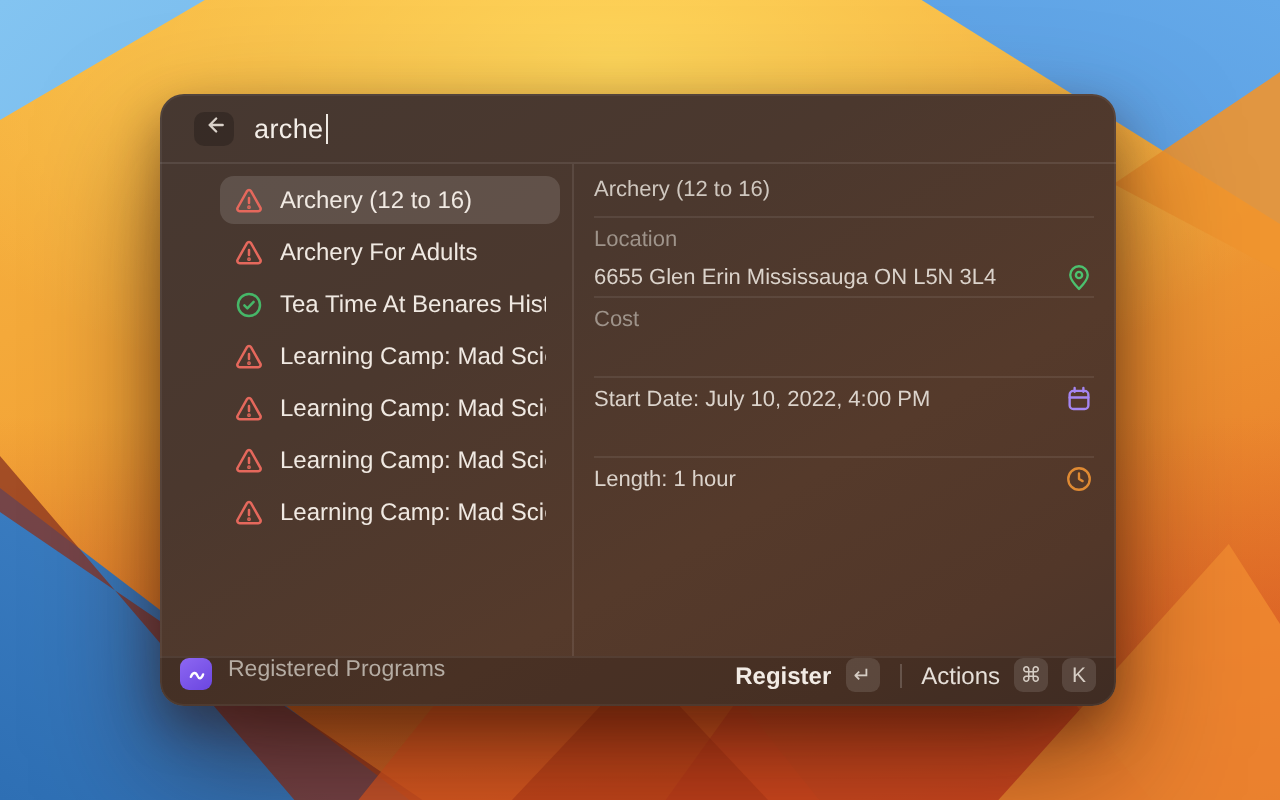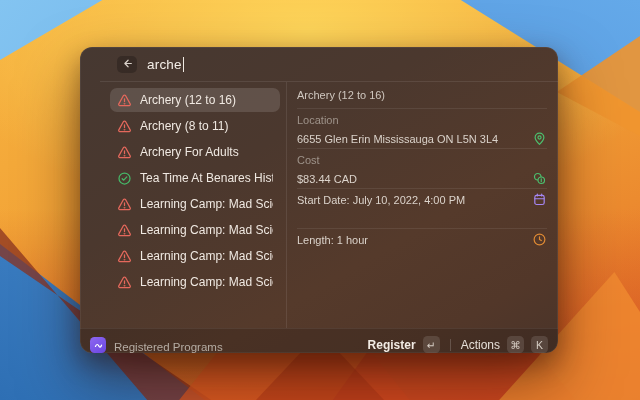--- a/index.html
+++ b/index.html
@@ -24,21 +24,21 @@
 
   
   .window { position:absolute; left:80px; top:47px; width:478px; height:306px;
     border-radius:12px; overflow:hidden;
     background: linear-gradient(150deg, #463831 0%, #4b382e 35%, #553a2b 65%, #523729 85%, #4a3429 100%);
     box-shadow: 0 28px 60px rgba(40,10,0,.5), 0 10px 24px rgba(40,10,0,.35), inset 0 0 0 1px rgba(255,255,255,.06);
     color:#efe8e1; }
 
   
   .searchbar { height:35px; display:flex; align-items:center; padding:0 14px 0 17px; gap:10px;
-    border-bottom:1px solid rgba(255,255,255,.09);margin-left:20px; }
+    border-bottom:1px solid rgba(255,255,255,.09); }
   .back-btn { width:20px; height:17px; border-radius:5px; background:rgba(0,0,0,.22);
     display:grid; place-items:center; color:#d9d1c9; flex:0 0 auto; cursor:pointer; }
   .search-text { font-size:13.5px; letter-spacing:.2px; color:#f4eee8; display:flex; align-items:center; }
   .caret { display:inline-block; width:1.5px; height:15px; background:#efe9e2; margin-left:1px;
     animation: blink 1.1s steps(1) infinite; }
   @keyframes blink { 50% { opacity:0; } }
 
   
   .content { display:flex; height:246px;padding-left:24px; }
   .list { width:183px; flex:0 0 183px; padding:6px; border-right:1px solid rgba(255,255,255,.09); }
@@ -56,21 +56,21 @@
   .d-section { border-top:1px solid rgba(255,255,255,.08); padding-top:1px; height:40px; }
   .d-section.single { height:25px; }
   .d-row { height:19px; display:flex; align-items:center; }
   .d-label { color:#9e938a; }
   .d-value { color:#dbd3cb; }
   .d-spacer { flex:1; }
   .dicon { width:15px; height:15px; display:grid; place-items:center; }
   .ic-gray { color:#c6bdb4; } .ic-green { color:#4cc06e; } .ic-purple { color:#a586f2; } .ic-orange { color:#df8a33; }
 
   
-  .footer { height:25px; display:flex; align-items:flex-end; padding:0 10px 0 10px; gap:8px;
+  .footer { height:25px; display:flex; align-items:flex-start; padding:0 10px 0 10px; gap:8px;
     background:rgba(0,0,0,.14); border-top:1px solid rgba(255,255,255,.07); }
   .app-ic { width:16px; height:16px; border-radius:4.5px; flex:0 0 auto;
     background:linear-gradient(145deg,#8d67f2,#6b46e0); display:grid; place-items:center; }
   .src-label { font-size:11.5px; color:#b5aca3; flex:1; white-space:nowrap; overflow:hidden; }
   .f-right { display:flex; align-items:center; gap:7px; }
   .f-action { font-size:12px; color:#f2ebe4; font-weight:bold; cursor:pointer; }
   .f-action.secondary { font-weight:normal; color:#e6dfd8; }
   .kcap { min-width:17px; height:17px; padding:0 3px; border-radius:4.5px; background:rgba(255,255,255,.12);
     color:#d6cdc4; font-size:10.5px; display:grid; place-items:center; }
   .f-sep { width:1px; height:12px; background:rgba(255,255,255,.18); margin:0 3px; }
@@ -115,30 +115,20 @@
           <span class="licon warn">
               <svg width="15" height="15" viewBox="0 0 24 24" fill="none" stroke="currentColor" stroke-width="2" stroke-linecap="round" stroke-linejoin="round">
                 <path d="M10.4 4.1 2.9 17.4c-.7 1.2.2 2.7 1.6 2.7h15c1.4 0 2.3-1.5 1.6-2.7L13.6 4.1c-.7-1.2-2.5-1.2-3.2 0Z"></path>
                 <path d="M12 9.5v4"></path>
                 <circle cx="12" cy="16.9" r=".5" fill="currentColor"></circle>
               </svg>
             </span>
           <span class="llabel">Archery (12 to 16)</span>
         </div>
 
-        <div class="row">
-          <span class="licon warn">
-              <svg width="15" height="15" viewBox="0 0 24 24" fill="none" stroke="currentColor" stroke-width="2" stroke-linecap="round" stroke-linejoin="round">
-                <path d="M10.4 4.1 2.9 17.4c-.7 1.2.2 2.7 1.6 2.7h15c1.4 0 2.3-1.5 1.6-2.7L13.6 4.1c-.7-1.2-2.5-1.2-3.2 0Z"></path>
-                <path d="M12 9.5v4"></path>
-                <circle cx="12" cy="16.9" r=".5" fill="currentColor"></circle>
-              </svg>
-            </span>
-          <span class="llabel">Archery (8 to 11)</span>
-        </div>
 
 
         <div class="row">
           <span class="licon warn">
               <svg width="15" height="15" viewBox="0 0 24 24" fill="none" stroke="currentColor" stroke-width="2" stroke-linecap="round" stroke-linejoin="round">
                 <path d="M10.4 4.1 2.9 17.4c-.7 1.2.2 2.7 1.6 2.7h15c1.4 0 2.3-1.5 1.6-2.7L13.6 4.1c-.7-1.2-2.5-1.2-3.2 0Z"></path>
                 <path d="M12 9.5v4"></path>
                 <circle cx="12" cy="16.9" r=".5" fill="currentColor"></circle>
               </svg>
             </span>
@@ -219,31 +209,20 @@
                 </svg>
               </span>
           </div>
         </div>
 
 
         <div class="d-section">
           <div class="d-row">
               <span class="d-label">Cost</span>
             </div>
-          <div class="d-row">
-            <span class="d-value">$83.44 CAD</span>
-            <span class="d-spacer"></span>
-            <span class="dicon ic-green">
-                <svg width="15" height="15" viewBox="0 0 24 24" fill="none" stroke="currentColor" stroke-width="1.9">
-                  <circle cx="9.2" cy="9.2" r="5.2"></circle>
-                  <circle cx="14.8" cy="14.8" r="5.2" fill="#4f372b"></circle>
-                  <path d="M14.8 12.4v4.8" stroke-linecap="round"></path>
-                </svg>
-              </span>
-          </div>
         </div>
 
         <div class="d-section">
           <div class="d-row">
             <span class="d-value">Start Date: July 10, 2022, 4:00 PM</span>
             <span class="d-spacer"></span>
             <span class="dicon ic-purple">
                 <svg width="15" height="15" viewBox="0 0 24 24" fill="none" stroke="currentColor" stroke-width="1.9" stroke-linecap="round" stroke-linejoin="round">
                   <rect x="4.5" y="5.5" width="15" height="14.5" rx="3"></rect>
                   <path d="M4.5 10.8h15M8.5 3.2v3M15.5 3.2v3"></path>

